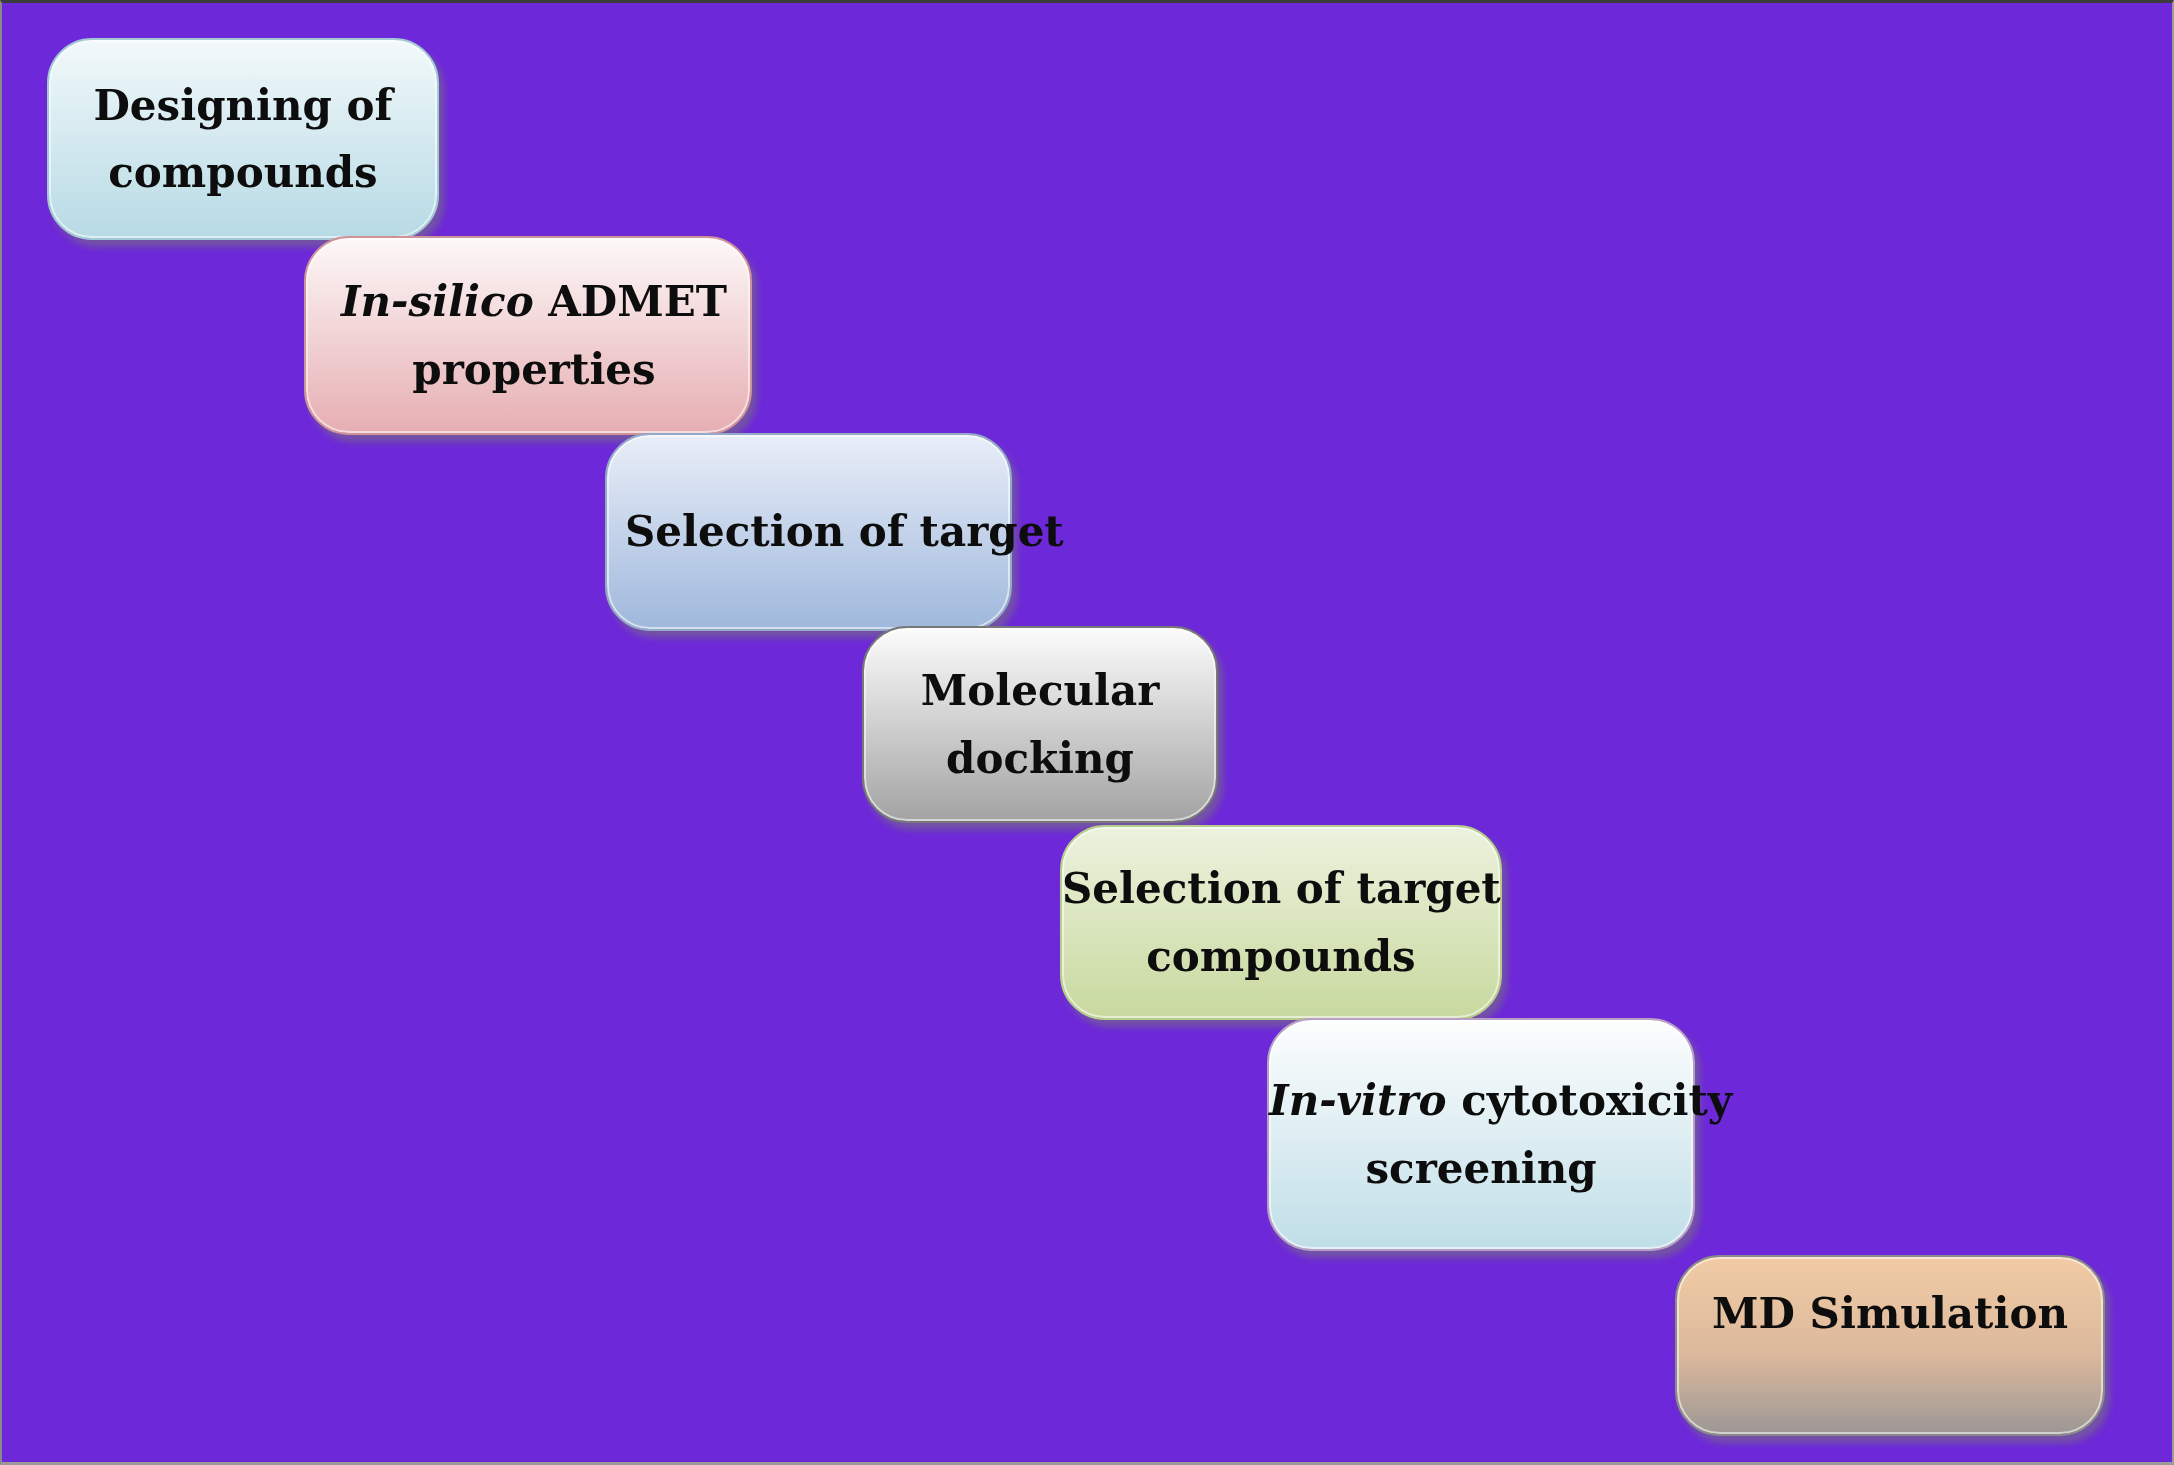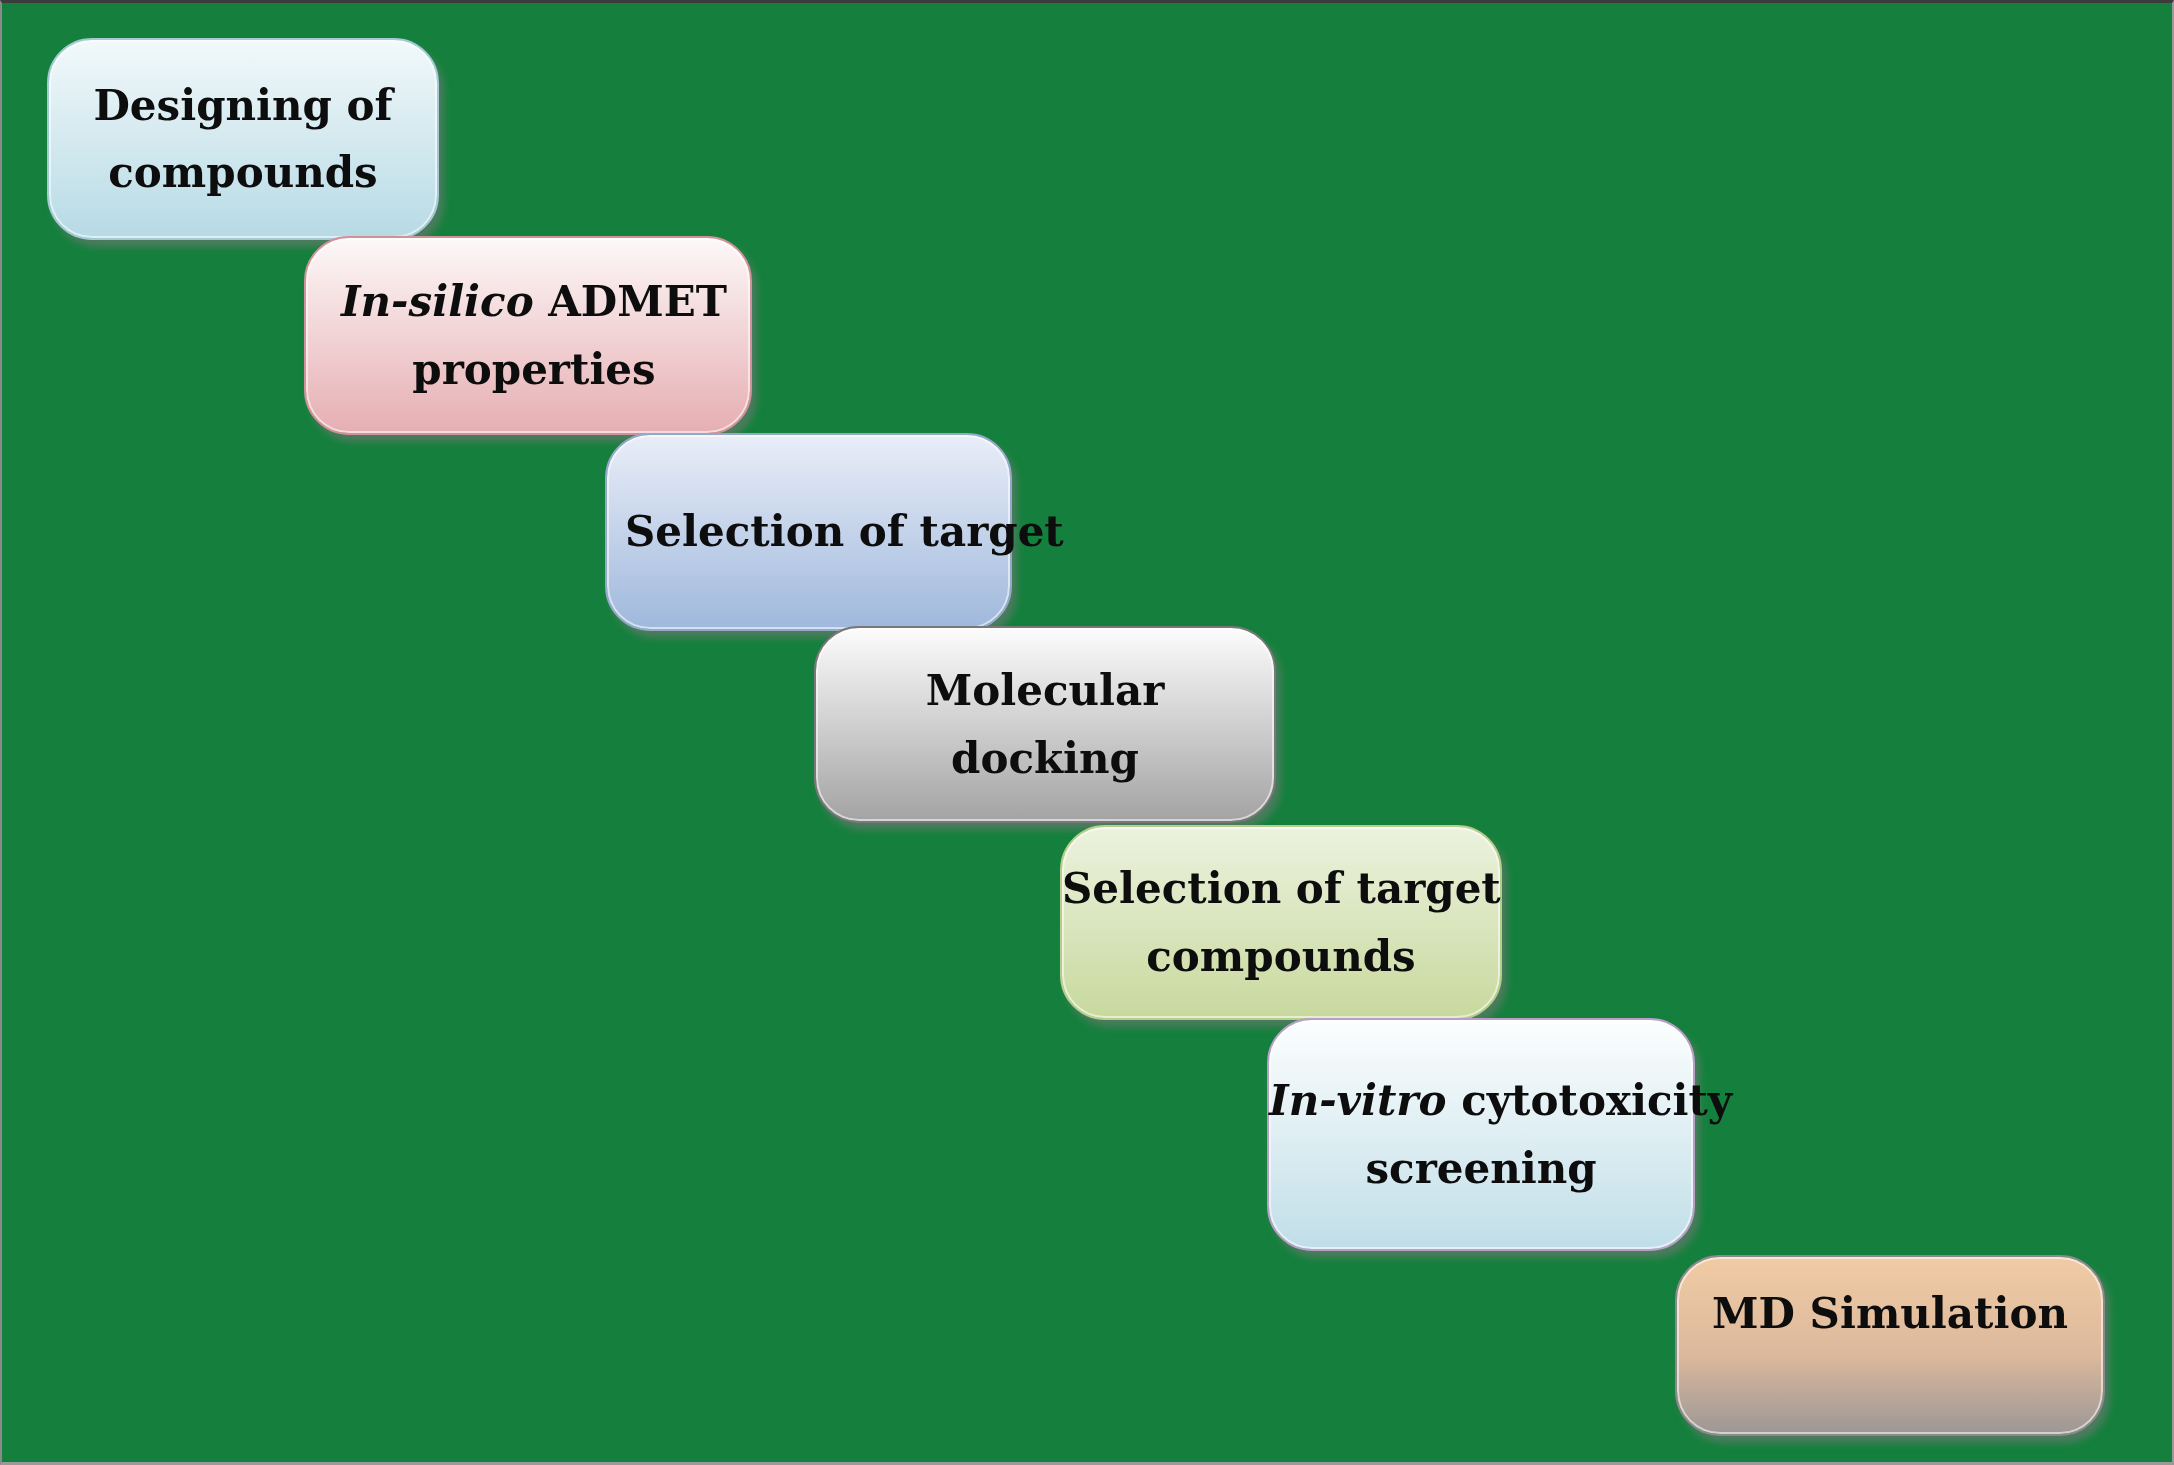--- a/index.html
+++ b/index.html
@@ -2,21 +2,21 @@
 <html><head>
 <meta charset="utf-8">
 <style>
   html, body { margin: 0; padding: 0; background: #ffffff; }
 
   .figure {
     position: relative;
     width: 2174px;
     height: 1465px;
     box-sizing: border-box;
-    background: #15803d;
+    background: #6d28d9;
     border-style: solid;
     border-width: 3px 2px 3px 2px;
     border-color: #3c3c3c #9a9a9a #9a9a9a #8a8a8a;
     overflow: hidden;
     font-family: "DejaVu Serif", serif;
   }
 
   .step {
     position: absolute;
     box-sizing: border-box;
@@ -37,21 +37,21 @@
     color: #0d0d0d;
     width: 100%;
   }
 
   .line { white-space: nowrap; }
   .it { font-style: italic; }
 
   .step1 { left:   45px; top:   35px; width: 392px; height: 202px; }
   .step2 { left:  302px; top:  233px; width: 448px; height: 199px; }
   .step3 { left:  603px; top:  430px; width: 407px; height: 198px; padding-left: 18px; }
-  .step4 { left:  812px; top:  623px; width: 462px; height: 197px; }
+  .step4 { left:  860px; top:  623px; width: 356px; height: 197px; }
   .step5 { left: 1058px; top:  822px; width: 442px; height: 195px; }
   .step6 { left: 1265px; top: 1015px; width: 428px; height: 233px; }
   .step7 { left: 1673px; top: 1252px; width: 430px; height: 181px; }
   .step7 .label { padding-bottom: 64px; }
 </style>
 </head>
 <body>
 
 <div class="figure">
 

